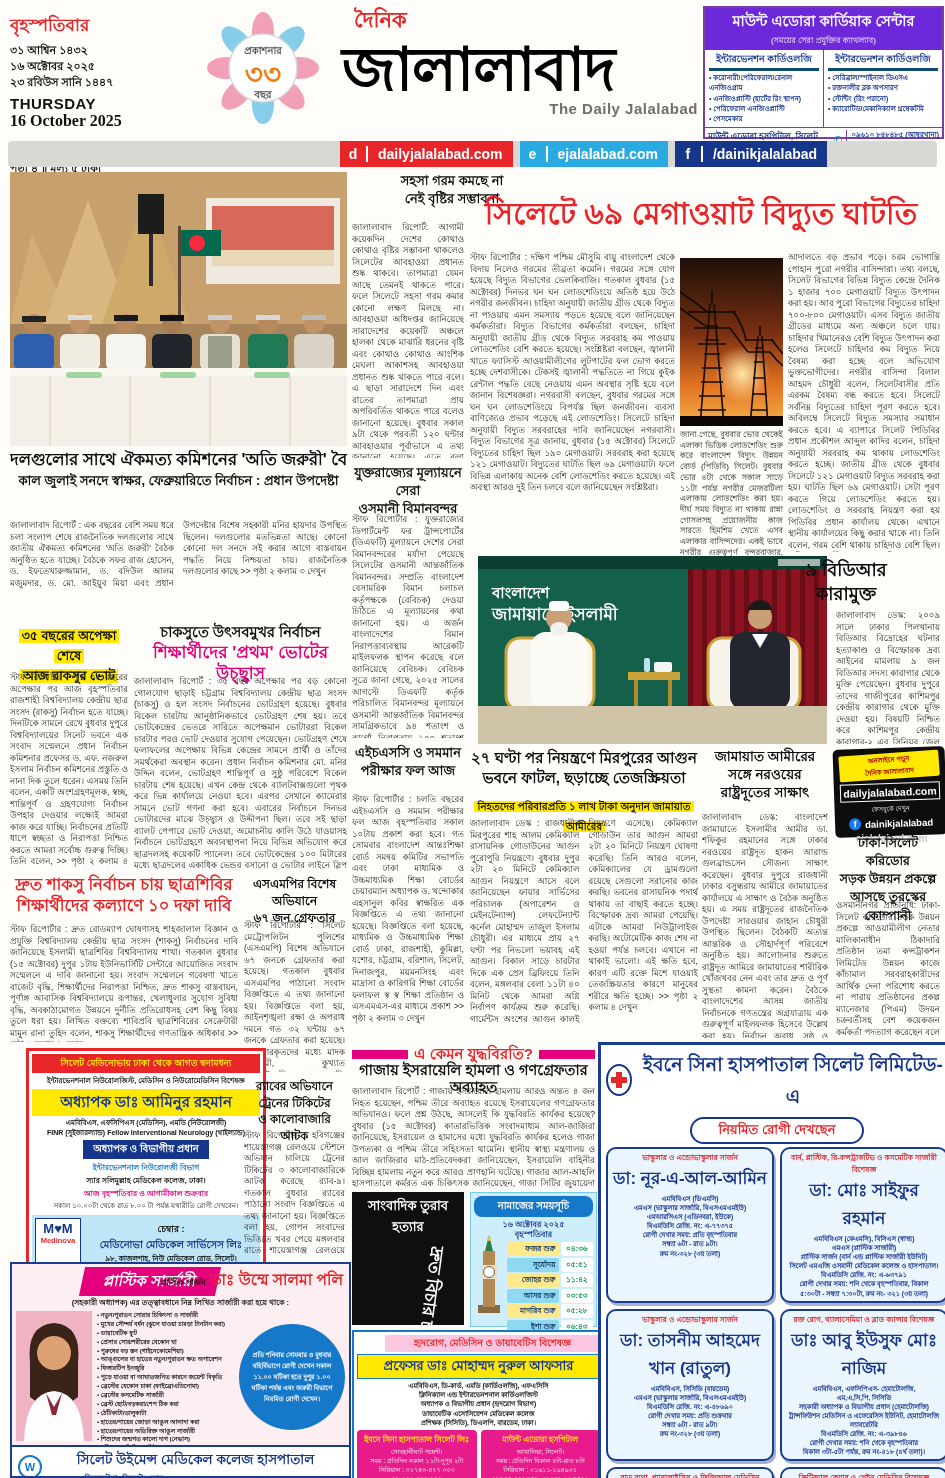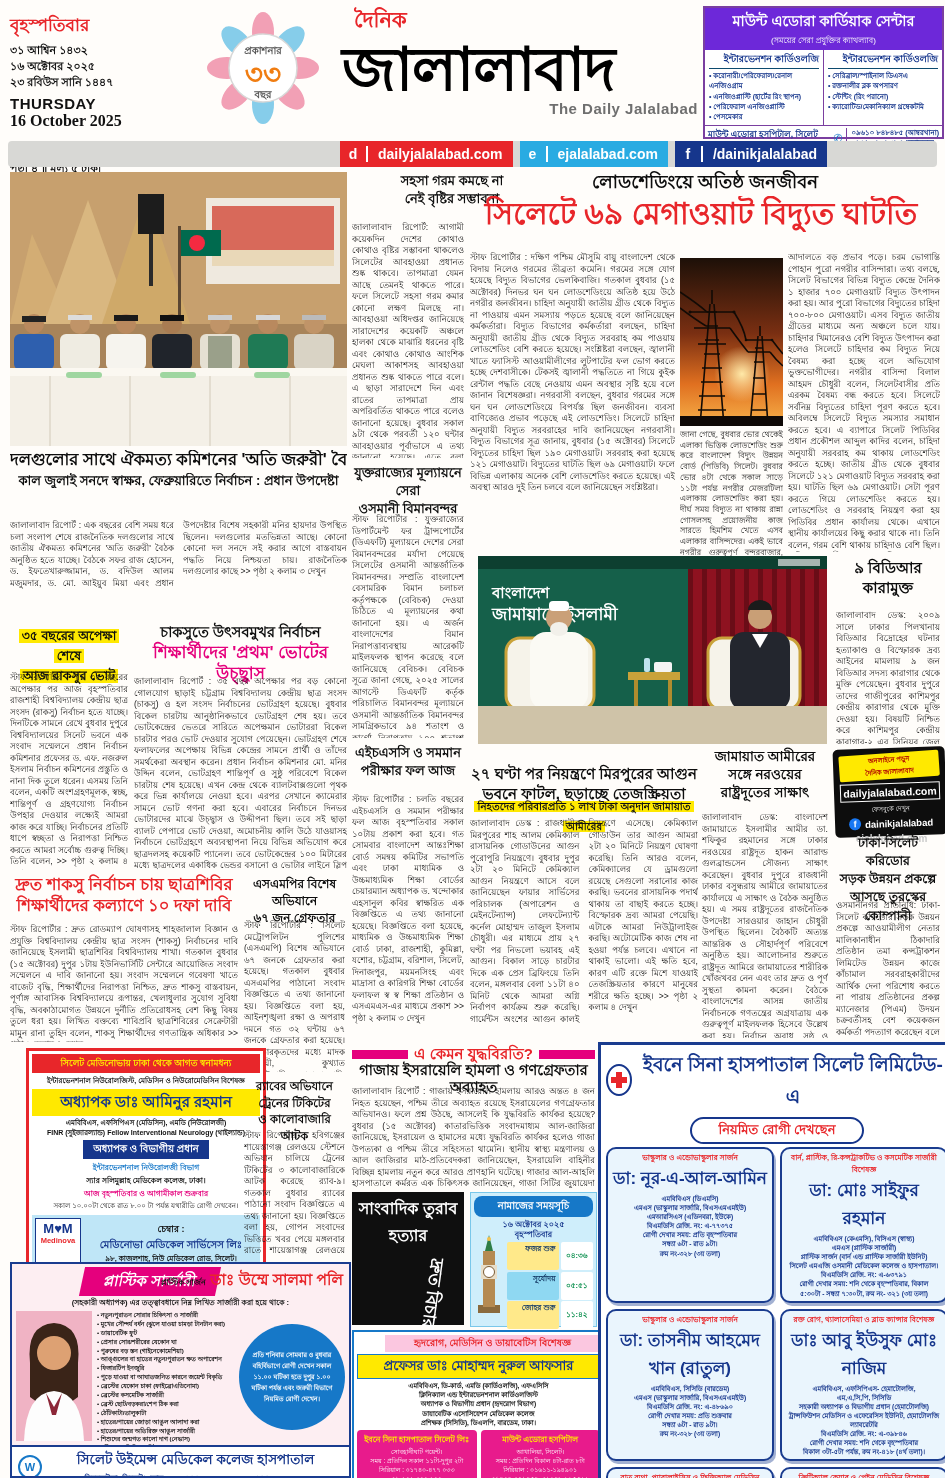--- a/index.html
+++ b/index.html
@@ -23,21 +23,21 @@
   .logo-main{font-size:60px;font-weight:900;letter-spacing:-1px;line-height:1.02;color:#000;}
   .logo-tag{color:#6f6f6f;font-size:15px;font-weight:800;text-align:right;letter-spacing:.5px;}
   
   .topad{border:2px solid #7a3fa0;background:#fff;}
   .topad-head{background:#6d28d9;color:#fff;text-align:center;padding:2px 0 3px;}
   .topad-title{font-size:14.5px;font-weight:800;}
   .topad-sub{font-size:8px;}
   .topad-cols{display:flex;}
   .topad-col{flex:1;padding:2px 4px;}
   .topad-col+.topad-col{border-left:1.5px solid #7a3fa0;}
-  .topad-colhead{font-size:9.5px;font-weight:800;color:#16368c;text-align:right;border-bottom:1px solid #0c4a6e;padding-bottom:1px;}
+  .topad-colhead{font-size:9.5px;font-weight:800;color:#16368c;text-align:center;border-bottom:3px solid #0c4a6e;padding-bottom:1px;}
   .topad-items{font-size:6.9px;font-weight:700;color:#16368c;line-height:1.5;margin-top:2px;}
   .topad-foot{border-top:1.5px solid #7a3fa0;display:flex;align-items:center;gap:4px;padding:2px 3px;}
   .topad-hosp-bn{font-size:8.5px;font-weight:800;color:#16368c;}
   .topad-hosp-en{font-size:7px;font-weight:700;color:#1678c8;}
   .topad-phones{font-size:7px;font-weight:800;color:#16368c;line-height:1.5;border-left:1px solid #7a3fa0;padding-left:4px;}
   
   .webbar{display:flex;align-items:center;background:#d8d8d5;border-radius:4px;}
   .badge{display:flex;height:26px;align-items:center;color:#fff;font-weight:800;font-size:14px;margin-right:7px;}
   .badge .bl{width:26px;text-align:center;border-right:2px solid #fff;}
   .badge .bd{padding:0 10px;}
@@ -55,21 +55,21 @@
   .promo .fbrow{display:flex;align-items:center;justify-content:center;gap:4px;margin-top:2px;font-size:9.5px;font-weight:800;}
   .fb-circle{width:12px;height:12px;border-radius:50%;background:#1877f2;color:#fff;font-size:9px;font-weight:800;text-align:center;line-height:12px;}
   .promo .site2{color:#c9c9c9;font-size:10px;font-weight:800;text-align:center;margin-top:4px;transform:rotate(2deg);}
   
   .prayer{background:#cfeefb;border:1.5px solid #79c7ea;}
   .prayer-head{background:#1678c8;color:#fff;font-size:10px;font-weight:800;text-align:center;border-radius:8px;margin:3px;padding:2px 0;}
   .prayer-date{font-size:8px;font-weight:800;color:#16368c;text-align:center;line-height:1.3;}
   .prow{display:flex;margin:1.5px 3px 0 36px;font-size:7.4px;font-weight:800;}
   .prow .pl{flex:1.4;background:#8fd8f2;color:#143a66;text-align:right;padding:1px 3px;border-radius:2px;}
   .prow:nth-child(odd) .pl{background:#ffe98a;}
-  .prow .pt{flex:1;background:#fff;color:#0a8f4d;text-align:center;padding:8px 0;margin-left:2px;border-radius:2px;}
+  .prow .pt{flex:1;background:#fff;color:#0a8f4d;text-align:center;padding:1px 0;margin-left:2px;border-radius:2px;}
   .prayer-src{background:#1678c8;color:#fff;font-size:7.3px;font-weight:700;text-align:center;margin-top:3px;padding:1px 0;}
   
   .medinova{border:3px solid #e8262a;background:#fff;padding:3px;}
   .med-strip{background:#e8262a;color:#ffe900;font-size:9px;font-weight:800;text-align:center;padding:2px 0;}
   .med-line{font-size:7.2px;font-weight:800;text-align:center;margin-top:2px;}
   .med-name{background:#ffe900;color:#16368c;font-size:15px;font-weight:900;text-align:center;margin-top:2px;padding:1px 0;}
   .med-creds{font-size:7px;font-weight:700;text-align:center;margin-top:2px;line-height:1.4;}
   .med-role{background:#16368c;color:#fff;display:inline-block;font-size:10px;font-weight:800;padding:1px 10px;margin-top:2px;}
   .med-dept{color:#1678c8;font-size:7.6px;font-weight:800;margin-top:2px;}
   .med-college{font-size:7.6px;font-weight:700;}
@@ -382,21 +382,20 @@
   <div class="abs body-text" style="left:352px;top:222px;width:112px;height:236px;">জালালাবাদ রিপোর্ট: আগামী কয়েকদিন দেশের কোথাও কোথাও বৃষ্টির সম্ভাবনা থাকলেও সিলেটের আবহাওয়া প্রধানত শুষ্ক থাকবে। তাপমাত্রা যেমন আছে তেমনই থাকতে পারে। ফলে সিলেটে সহসা গরম কমার কোনো লক্ষণ মিলছে না। আবহাওয়া অধিদপ্তর জানিয়েছে সারাদেশের কয়েকটি অঞ্চলে হালকা থেকে মাঝারি ধরনের বৃষ্টি এবং কোথাও কোথাও আংশিক মেঘলা আকাশসহ আবহাওয়া প্রধানত শুষ্ক থাকতে পারে বলে। এ ছাড়া সারাদেশে দিন এবং রাতের তাপমাত্রা প্রায় অপরিবর্তিত থাকতে পারে বলেও জানানো হয়েছে। বুধবার সকাল ৯টা থেকে পরবর্তী ১২০ ঘন্টার আবহাওয়ার পূর্বাভাসে এ তথ্য জানানো হয়েছে। এতে বলা হয়েছে, চট্টগ্রাম বিভাগের দু'এক জায়গায় হালকা বৃষ্টি হতে পারে। এ ছাড়া দেশের অন্যত্র  &gt;&gt; পৃষ্ঠা ২ কলাম ৩ দেখুন</div>
 
   <div class="abs ctr art-title pre" style="left:352px;top:464px;width:112px;font-size:13px;line-height:1.4;">যুক্তরাজ্যের মূল্যায়নে সেরা
 ওসমানী বিমানবন্দর</div>
   <div class="abs body-text" style="left:352px;top:514px;width:112px;height:224px;">স্টাফ রিপোর্টার : যুক্তরাজ্যের ডিপার্টমেন্ট ফর ট্রান্সপোর্টের (ডিএফটি) মূল্যায়নে দেশের সেরা বিমানবন্দরের মর্যাদা পেয়েছে সিলেটের ওসমানী আন্তর্জাতিক বিমানবন্দর। সম্প্রতি বাংলাদেশ বেসামরিক বিমান চলাচল কর্তৃপক্ষকে (বেবিচক) দেওয়া চিঠিতে এ মূল্যায়নের কথা জানানো হয়। এ অর্জন বাংলাদেশের বিমান নিরাপত্তাব্যবস্থায় আরেকটি মাইলফলক স্থাপন করেছে বলে জানিয়েছে বেবিচক। বেবিচক সূত্রে জানা গেছে, ২০২৫ সালের আগস্টে ডিএফটি কর্তৃক পরিচালিত বিমানবন্দর মূল্যায়নে ওসমানী আন্তর্জাতিক বিমানবন্দর সামগ্রিকভাবে ৯৪ শতাংশ ও কার্গো নিরাপত্তায় ১০০ শতাংশ নম্বর পেয়ে আন্তর্জাতিক স্বীকৃতির শীর্ষে উঠে এসেছে। সর্বোচ্চ স্কোর পেয়ে প্রথম স্থান অর্জন করে ওসমানী আন্তর্জাতিক  &gt;&gt; পৃষ্ঠা ২ কলাম ৩ দেখুন</div>
 
   <div class="abs ctr art-title pre" style="left:352px;top:744px;width:112px;font-size:13px;line-height:1.4;">এইচএসসি ও সমমান
 পরীক্ষার ফল আজ</div>
   <div class="abs body-text" style="left:352px;top:794px;width:112px;height:242px;">স্টাফ রিপোর্টার : চলতি বছরের এইচএসসি ও সমমান পরীক্ষার ফল আজ বৃহস্পতিবার সকাল ১০টায় প্রকাশ করা হবে। গত সোমবার বাংলাদেশ আন্তঃশিক্ষা বোর্ড সমন্বয় কমিটির সভাপতি এবং ঢাকা মাধ্যমিক ও উচ্চমাধ্যমিক শিক্ষা বোর্ডের চেয়ারম্যান অধ্যাপক ড. খন্দোকার এহসানুল কবির স্বাক্ষরিত এক বিজ্ঞপ্তিতে এ তথ্য জানানো হয়েছে। বিজ্ঞপ্তিতে বলা হয়েছে, মাধ্যমিক ও উচ্চমাধ্যমিক শিক্ষা বোর্ড ঢাকা, রাজশাহী, কুমিল্লা, যশোর, চট্টগ্রাম, বরিশাল, সিলেট, দিনাজপুর, ময়মনসিংহ এবং মাদ্রাসা ও কারিগরি শিক্ষা বোর্ডের ফলাফল স্ব স্ব শিক্ষা প্রতিষ্ঠান ও এসএমএস-এর মাধ্যমে প্রকাশ  &gt;&gt; পৃষ্ঠা ২ কলাম ৩ দেখুন</div>
 
-  <div class="abs ctr art-title" style="left:470px;top:172px;width:470px;font-size:18px;">লোডশেডিংয়ে অতিষ্ঠ জনজীবন</div>
   <div class="abs ctr art-title red" style="left:462px;top:196px;width:478px;font-size:30px;white-space:nowrap;overflow:hidden;">সিলেটে ৬৯ মেগাওয়াট বিদ্যুত ঘাটতি</div>
 
   <div class="abs body-text" style="left:470px;top:252px;width:205px;height:306px;">স্টাফ রিপোর্টার : দক্ষিণ পশ্চিম মৌসুমি বায়ু বাংলাদেশ থেকে বিদায় নিলেও গরমের তীব্রতা কমেনি। গরমের সঙ্গে যোগ হয়েছে বিদ্যুত বিভাগের ভেলকিবাজি। গতকাল বুধবার (১৫ অক্টোবর) দিনভর ঘন ঘন লোডশেডিংয়ে অতিষ্ঠ হয়ে উঠে নগরীর জনজীবন। চাহিদা অনুযায়ী জাতীয় গ্রীড থেকে বিদ্যুত না পাওয়ায় এমন সমস্যায় পড়তে হয়েছে বলে জানিয়েছেন কর্মকর্তারা। বিদ্যুত বিভাগের কর্মকর্তারা বলছেন, চাহিদা অনুযায়ী জাতীয় গ্রীড থেকে বিদ্যুত সরবরাহ কম পাওয়ায় লোডশেডিং বেশি করতে হয়েছে। সংশ্লিষ্টরা বলছেন, জ্বালানী খাতে ফ্যাসিস্ট আওয়ামীলীগের লুটপাটের ফল ভোগ করতে হচ্ছে দেশবাসীকে। টেকসই জ্বালানী পদ্ধতিতে না গিয়ে কুইক রেন্টাল পদ্ধতি বেছে নেওয়ায় এমন অবস্থার সৃষ্টি হয়ে বলে জানান বিশেষজ্ঞরা। নগরবাসী বলছেন, বুধবার গরমের সঙ্গে ঘন ঘন লোডশেডিংয়ে বিপর্যস্ত ছিল জনজীবন। ব্যবসা বাণিজ্যেও প্রভাব পড়েছে এই লোডশেডিং। সিলেটে চাহিদা অনুযায়ী বিদ্যুত সরবরাহের দাবি জানিয়েছেন নগরবাসী। বিদ্যুত বিভাগের সূত্র জানায়, বুধবার (১৫ অক্টোবর) সিলেটে বিদ্যুতের চাহিদা ছিল ১৯০ মেগাওয়াট। সরবরাহ করা হয়েছে ১২১ মেগাওয়াট। বিদ্যুতের ঘাটতি ছিল ৬৯ মেগাওয়াট। ফলে বিভিন্ন এলাকায় অনেক বেশি লোডশেডিং করতে হয়েছে। এই অবস্থা আরও দুই তিন চলবে বলে জানিয়েছেন সংশ্লিষ্টরা।</div>
 
   <div class="abs" style="left:680px;top:258px;width:103px;height:168px;">
     <svg width="103" height="168" viewBox="0 0 103 168">
       <defs>
         <linearGradient id="sky" x1="0" y1="0" x2="0" y2="1">
           <stop offset="0" stop-color="#1d1008"></stop>
             <stop offset="0.45" stop-color="#7a2f12"></stop>
@@ -461,33 +460,33 @@
 
       <rect x="150" y="116" width="52" height="8" fill="#c9a23a"></rect>
       <rect x="156" y="124" width="4" height="26" fill="#b08c2e"></rect>
         <rect x="190" y="124" width="4" height="26" fill="#b08c2e"></rect>
       <rect x="166" y="102" width="6" height="14" rx="2" fill="#bfe3ee"></rect>
       <rect x="176" y="106" width="18" height="10" rx="2" fill="#f4f4f4"></rect>
       <rect x="0" y="150" width="349" height="38" fill="#cfc3a8"></rect>
     </svg>
   </div>
 
-  <div class="abs ctr art-title pre" style="left:470px;top:764px;width:228px;font-size:15px;line-height:1.35;">২৭ ঘণ্টা পর নিয়ন্ত্রণে মিরপুরের আগুন
+  <div class="abs ctr art-title pre" style="left:470px;top:748px;width:228px;font-size:15px;line-height:1.35;">২৭ ঘণ্টা পর নিয়ন্ত্রণে মিরপুরের আগুন
 ভবনে ফাটল, ছড়াচ্ছে তেজস্ক্রিয়তা</div>
   <div class="abs ctr" style="left:470px;top:796px;width:228px;">
     <span class="hl" style="font-size:10.3px;font-weight:800;">নিহতদের পরিবারপ্রতি ১ লাখ টাকা অনুদান জামায়াত আমীরের</span>
   </div>
   <div class="abs body-text cols2" style="left:470px;top:818px;width:228px;height:220px;">জালালাবাদ ডেস্ক : রাজধানীর মিরপুরের শাহ আলম কেমিক্যাল রাসায়নিক গোডাউনের আগুন পুরোপুরি নিয়ন্ত্রণে। বুধবার দুপুর ২টা ২০ মিনিটে কেমিক্যাল আগুন নিয়ন্ত্রণে আসে বলে জানিয়েছেন ফায়ার সার্ভিসের পরিচালক (অপারেশন ও মেইনটেন্যান্স) লেফটেন্যান্ট কর্নেল মোহাম্মদ তাজুল ইসলাম চৌধুরী। এর মাধ্যমে প্রায় ২৭ ঘণ্টা পর নিভলো ভয়াবহ এই আগুন। বিকাল সাড়ে চারটার দিকে এক প্রেস ব্রিফিংয়ে তিনি বলেন, মঙ্গলবার বেলা ১১টা ৪০ মিনিট থেকে আমরা অগ্নি নির্বাপণ কার্যক্রম শুরু করেছি। গার্মেন্টস অংশের আগুন কালই নিয়ন্ত্রণে এসেছে। কেমিক্যাল গোডাউন তার আগুন আমরা ২টা ২০ মিনিটে নিয়ন্ত্রণ ঘোষণা করেছি। তিনি আরও বলেন, কেমিক্যালের যে ড্রামগুলো রয়েছে সেগুলো সরানোর কাজ করছি। ভবনের রাসায়নিক পদার্থ থাকায় তা বাছাই করতে হচ্ছে। বিস্ফোরক দ্রব্য আমরা পেয়েছি। এটাকে আমরা নিউট্রালাইজ করছি। অটোমেটিক কাজ শেষ না হওয়া পর্যন্ত চলবে। এখানে না থাকাই ভালো। এই ক্ষতি হবে, কারণ এটি রক্তে মিশে যাওয়াই তেজস্ক্রিয়তার কারণে মানুষের শরীরে ক্ষতি হচ্ছে।  &gt;&gt; পৃষ্ঠা ২ কলাম ৪ দেখুন</div>
 
   <div class="abs ctr art-title pre" style="left:702px;top:748px;width:126px;font-size:13.5px;line-height:1.35;">জামায়াত আমীরের
 সঙ্গে নরওয়ের
 রাষ্ট্রদূতের সাক্ষাৎ</div>
   <div class="abs body-text" style="left:702px;top:812px;width:126px;height:226px;">জালালাবাদ ডেস্ক: বাংলাদেশ জামায়াতে ইসলামীর আমীর ডা. শফিকুর রহমানের সঙ্গে ঢাকার নরওয়ের রাষ্ট্রদূত হাকন আরাল্ড গুলব্রান্ডসেন সৌজন্য সাক্ষাৎ করেছেন। বুধবার দুপুরে রাজধানী ঢাকার বসুন্ধরায় আমীরে জামায়াতের কার্যালয়ে এ সাক্ষাৎ ও বৈঠক অনুষ্ঠিত হয়। এ সময় রাষ্ট্রদূতের রাজনৈতিক উপদেষ্টা সারওয়ার জাহান চৌধুরী উপস্থিত ছিলেন। বৈঠকটি অত্যন্ত আন্তরিক ও সৌহার্দপূর্ণ পরিবেশে অনুষ্ঠিত হয়। আলোচনার শুরুতে রাষ্ট্রদূত আমিরে জামায়াতের শারীরিক খোঁজখবর নেন এবং তার দ্রুত ও পূর্ণ সুস্থতা কামনা করেন। বৈঠকে বাংলাদেশের আসন্ন জাতীয় নির্বাচনকে গণতন্ত্রের অগ্রযাত্রায় এক গুরুত্বপূর্ণ মাইলফলক হিসেবে উল্লেখ করা হয়। নির্বাচন অবাধ, সুষ্ঠু ও গ্রহণযোগ্যভাবে সম্পন্ন করার লক্ষে নরওয়ের সার্বিক সহযোগিতা ও কারিগরি সহায়তা কামনা করা হয়।</div>
 
-  <div class="abs ctr art-title pre" style="left:836px;top:558px;width:104px;font-size:15px;line-height:1.35;">৯ বিডিআর
+  <div class="abs ctr art-title pre" style="left:794px;top:558px;width:104px;font-size:18px;line-height:1.35;">৯ বিডিআর
 কারামুক্ত</div>
   <div class="abs body-text" style="left:836px;top:610px;width:104px;height:134px;">জালালাবাদ ডেস্ক: ২০০৯ সালে ঢাকার পিলখানায় বিডিআর বিদ্রোহের ঘটনার হত্যাকাণ্ড ও বিস্ফোরক দ্রব্য আইনের মামলায় ৯ জন বিডিআর সদস্য কারাগার থেকে মুক্তি পেয়েছেন। বুধবার দুপুরে তাদের গাজীপুরের কাশিমপুর কেন্দ্রীয় কারাগার থেকে মুক্তি দেওয়া হয়। বিষয়টি নিশ্চিত করে কাশিমপুর কেন্দ্রীয় কারাগার-২ এর সিনিয়র জেল সুপার আল মামুন বলেছেন, ৯ জনকে মুক্তি দেওয়া হয়েছে। আরও  &gt;&gt; পৃষ্ঠা ২ কলাম ২ দেখুন</div>
 
   <div class="abs promo" style="left:834px;top:748px;width:100px;height:78px;">
     <div class="note pre">অনলাইনে পড়ুন
 দৈনিক জালালাবাদ</div>
     <div class="site1">dailyjalalabad.com</div>
     <div class="fbl">ফেসবুকে দেখুন</div>
     <div class="fbrow">
       <span class="fb-circle">f</span>
@@ -503,21 +502,21 @@
 
   <div class="abs gkick" style="left:352px;top:1042px;width:243px;">
     <span class="bar"></span>
       <span class="txt">এ কেমন যুদ্ধবিরতি?</span>
       <span class="bar"></span>
   </div>
   <div class="abs ctr art-title" style="left:352px;top:1062px;width:243px;font-size:14.5px;">গাজায় ইসরায়েলি হামলা ও গণগ্রেফতার অব্যাহত</div>
   <div class="abs body-text" style="left:352px;top:1086px;width:243px;height:102px;">জালালাবাদ রিপোর্ট : গাজায় ইসরায়েলি হামলায় আরও অন্তত ৪ জন নিহত হয়েছেন, পশ্চিম তীরে অব্যাহত রয়েছে ইসরায়েলের গণগ্রেফতার অভিযানও। ফলে প্রশ্ন উঠছে, আসলেই কি যুদ্ধবিরতি কার্যকর হয়েছে? বুধবার (১৫ অক্টোবর) কাতারভিত্তিক সংবাদমাধ্যম আল-জাজিরা জানিয়েছে, ইসরায়েল ও হামাসের মধ্যে যুদ্ধবিরতি কার্যকর হলেও গাজা উপত্যকা ও পশ্চিম তীরে সহিংসতা থামেনি। স্থানীয় স্বাস্থ্য মন্ত্রণালয় ও আল জাজিরার মাঠ-প্রতিবেদকরা জানিয়েছেন, ইসরায়েলি বাহিনীর বিচ্ছিন্ন হামলায় নতুন করে আরও প্রাণহানি ঘটেছে। গাজার আল-আহলি হাসপাতালে কর্মরত এক চিকিৎসক জানিয়েছেন, গাজা সিটির জুয়ায়েদা এলাকায় ইসরায়েলি  &gt;&gt; পৃষ্ঠা ২ কলাম ৩ দেখুন</div>
 
   <div class="abs turab" style="left:352px;top:1192px;width:112px;height:133px;">
-    <div class="ctr" style="font-size:16px;font-weight:800;padding-top:4px;">সাংবাদিক তুরাব হত্যার</div>
+    <div class="ctr" style="font-size:13px;font-weight:800;padding-top:4px;">সাংবাদিক তুরাব হত্যার</div>
     <div class="vert" style="font-size:17px;font-weight:800;margin:8px auto 0;height:100px;transform:rotate(8deg);margin-left:64px;">দ্রুত বিচার চাই</div>
   </div>
 
   <div class="abs prayer" style="left:470px;top:1192px;width:125px;height:133px;">
     <div class="prayer-head">নামাজের সময়সূচি</div>
     <div class="prayer-date">
       <span>১৬ অক্টোবর ২০২৫</span><br>
       <span>বৃহস্পতিবার</span>
     </div>
     <div class="abs" style="left:3px;top:42px;">

